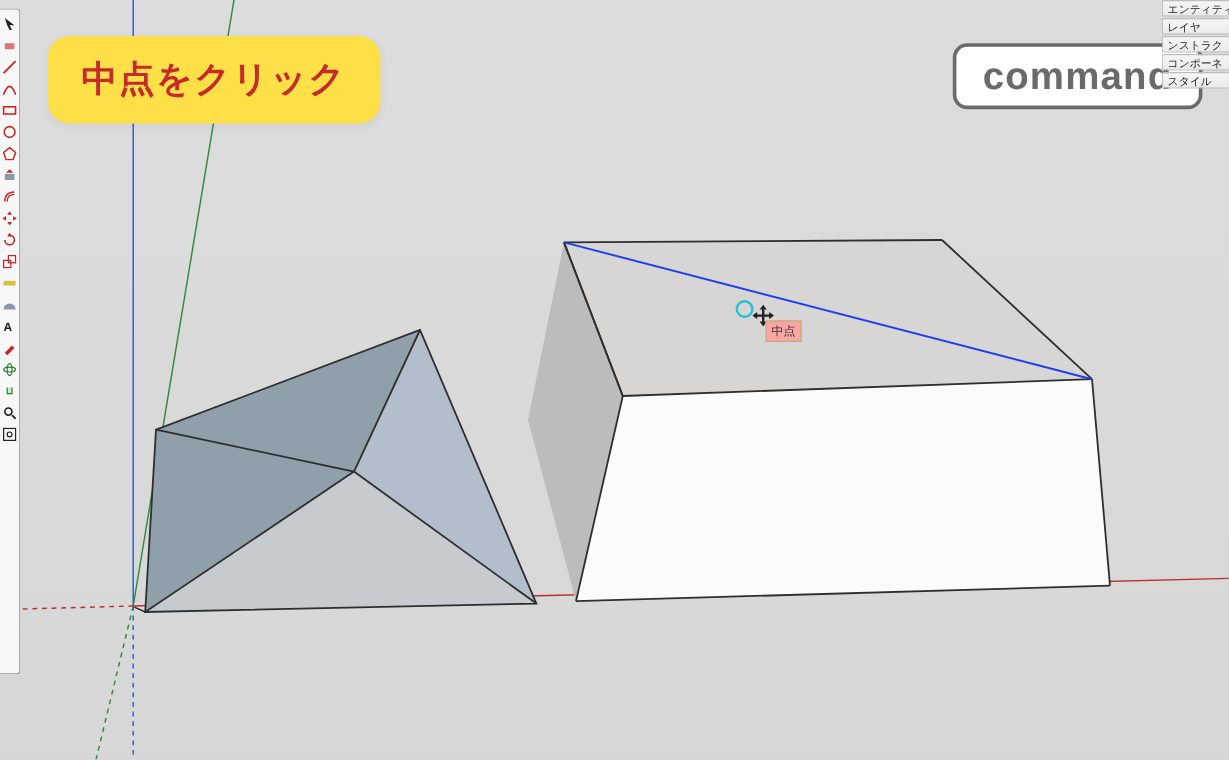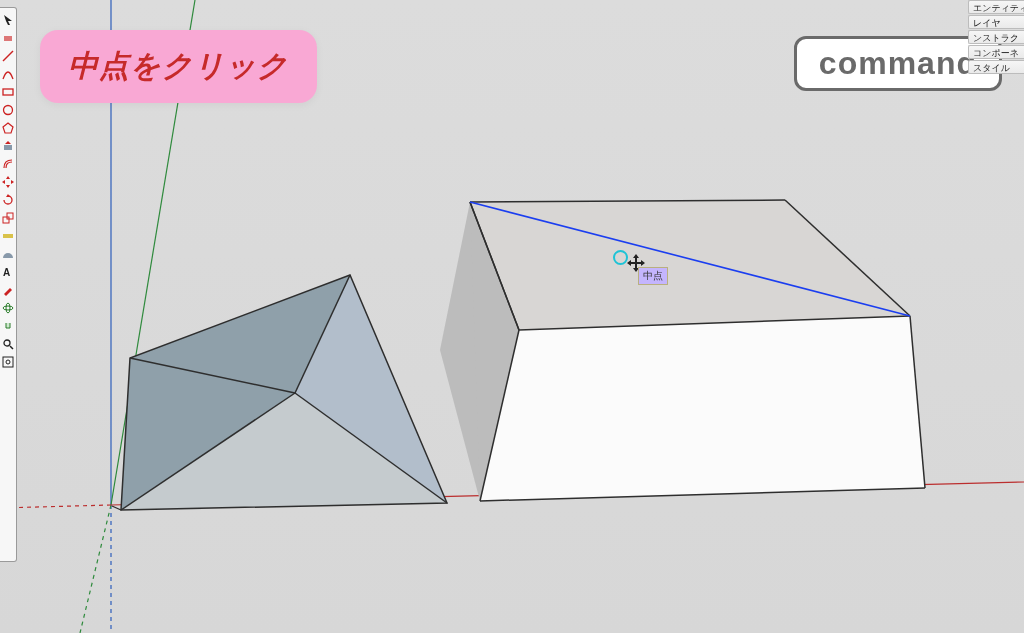--- a/index.html
+++ b/index.html
@@ -33,25 +33,24 @@
   .face-med   { fill: #b2becb; }
   .face-light { fill: #c5cbce; }
   .face-white { fill: #fbfbfb; }
   .face-top   { fill: #d8d6d4; }
   .face-side  { fill: #bcbcbc; }
 
   
   .callout {
     position: absolute;
     top: 30px; left: 40px;
-    background: #f9a8d4;
+    background: #fde047;
     border-radius: 18px;
     padding: 16px 28px;
     box-shadow: 0 2px 8px rgba(0,0,0,0.05);
-    font-style: italic;
   }
   .callout span {
     font-size: 30px;
     font-weight: 800;
     color: #c62a2a;
     letter-spacing: 1px;
     white-space: nowrap;
   }
 
   
@@ -132,21 +131,21 @@
     border-radius: 50%;
     background: transparent;
   }
   .move-glyph {
     position: absolute;
     left: 10px; top: 0px;
   }
   .tooltip {
     position: absolute;
     left: 22px; top: 14px;
-    background: #c4b5fd;
+    background: #fca5a5;
     border: 1px solid #b9b080;
     font-size: 10px;
     padding: 1px 4px;
     color: #333;
     white-space: nowrap;
   }
 </style>
 </head>
 <body>
 

